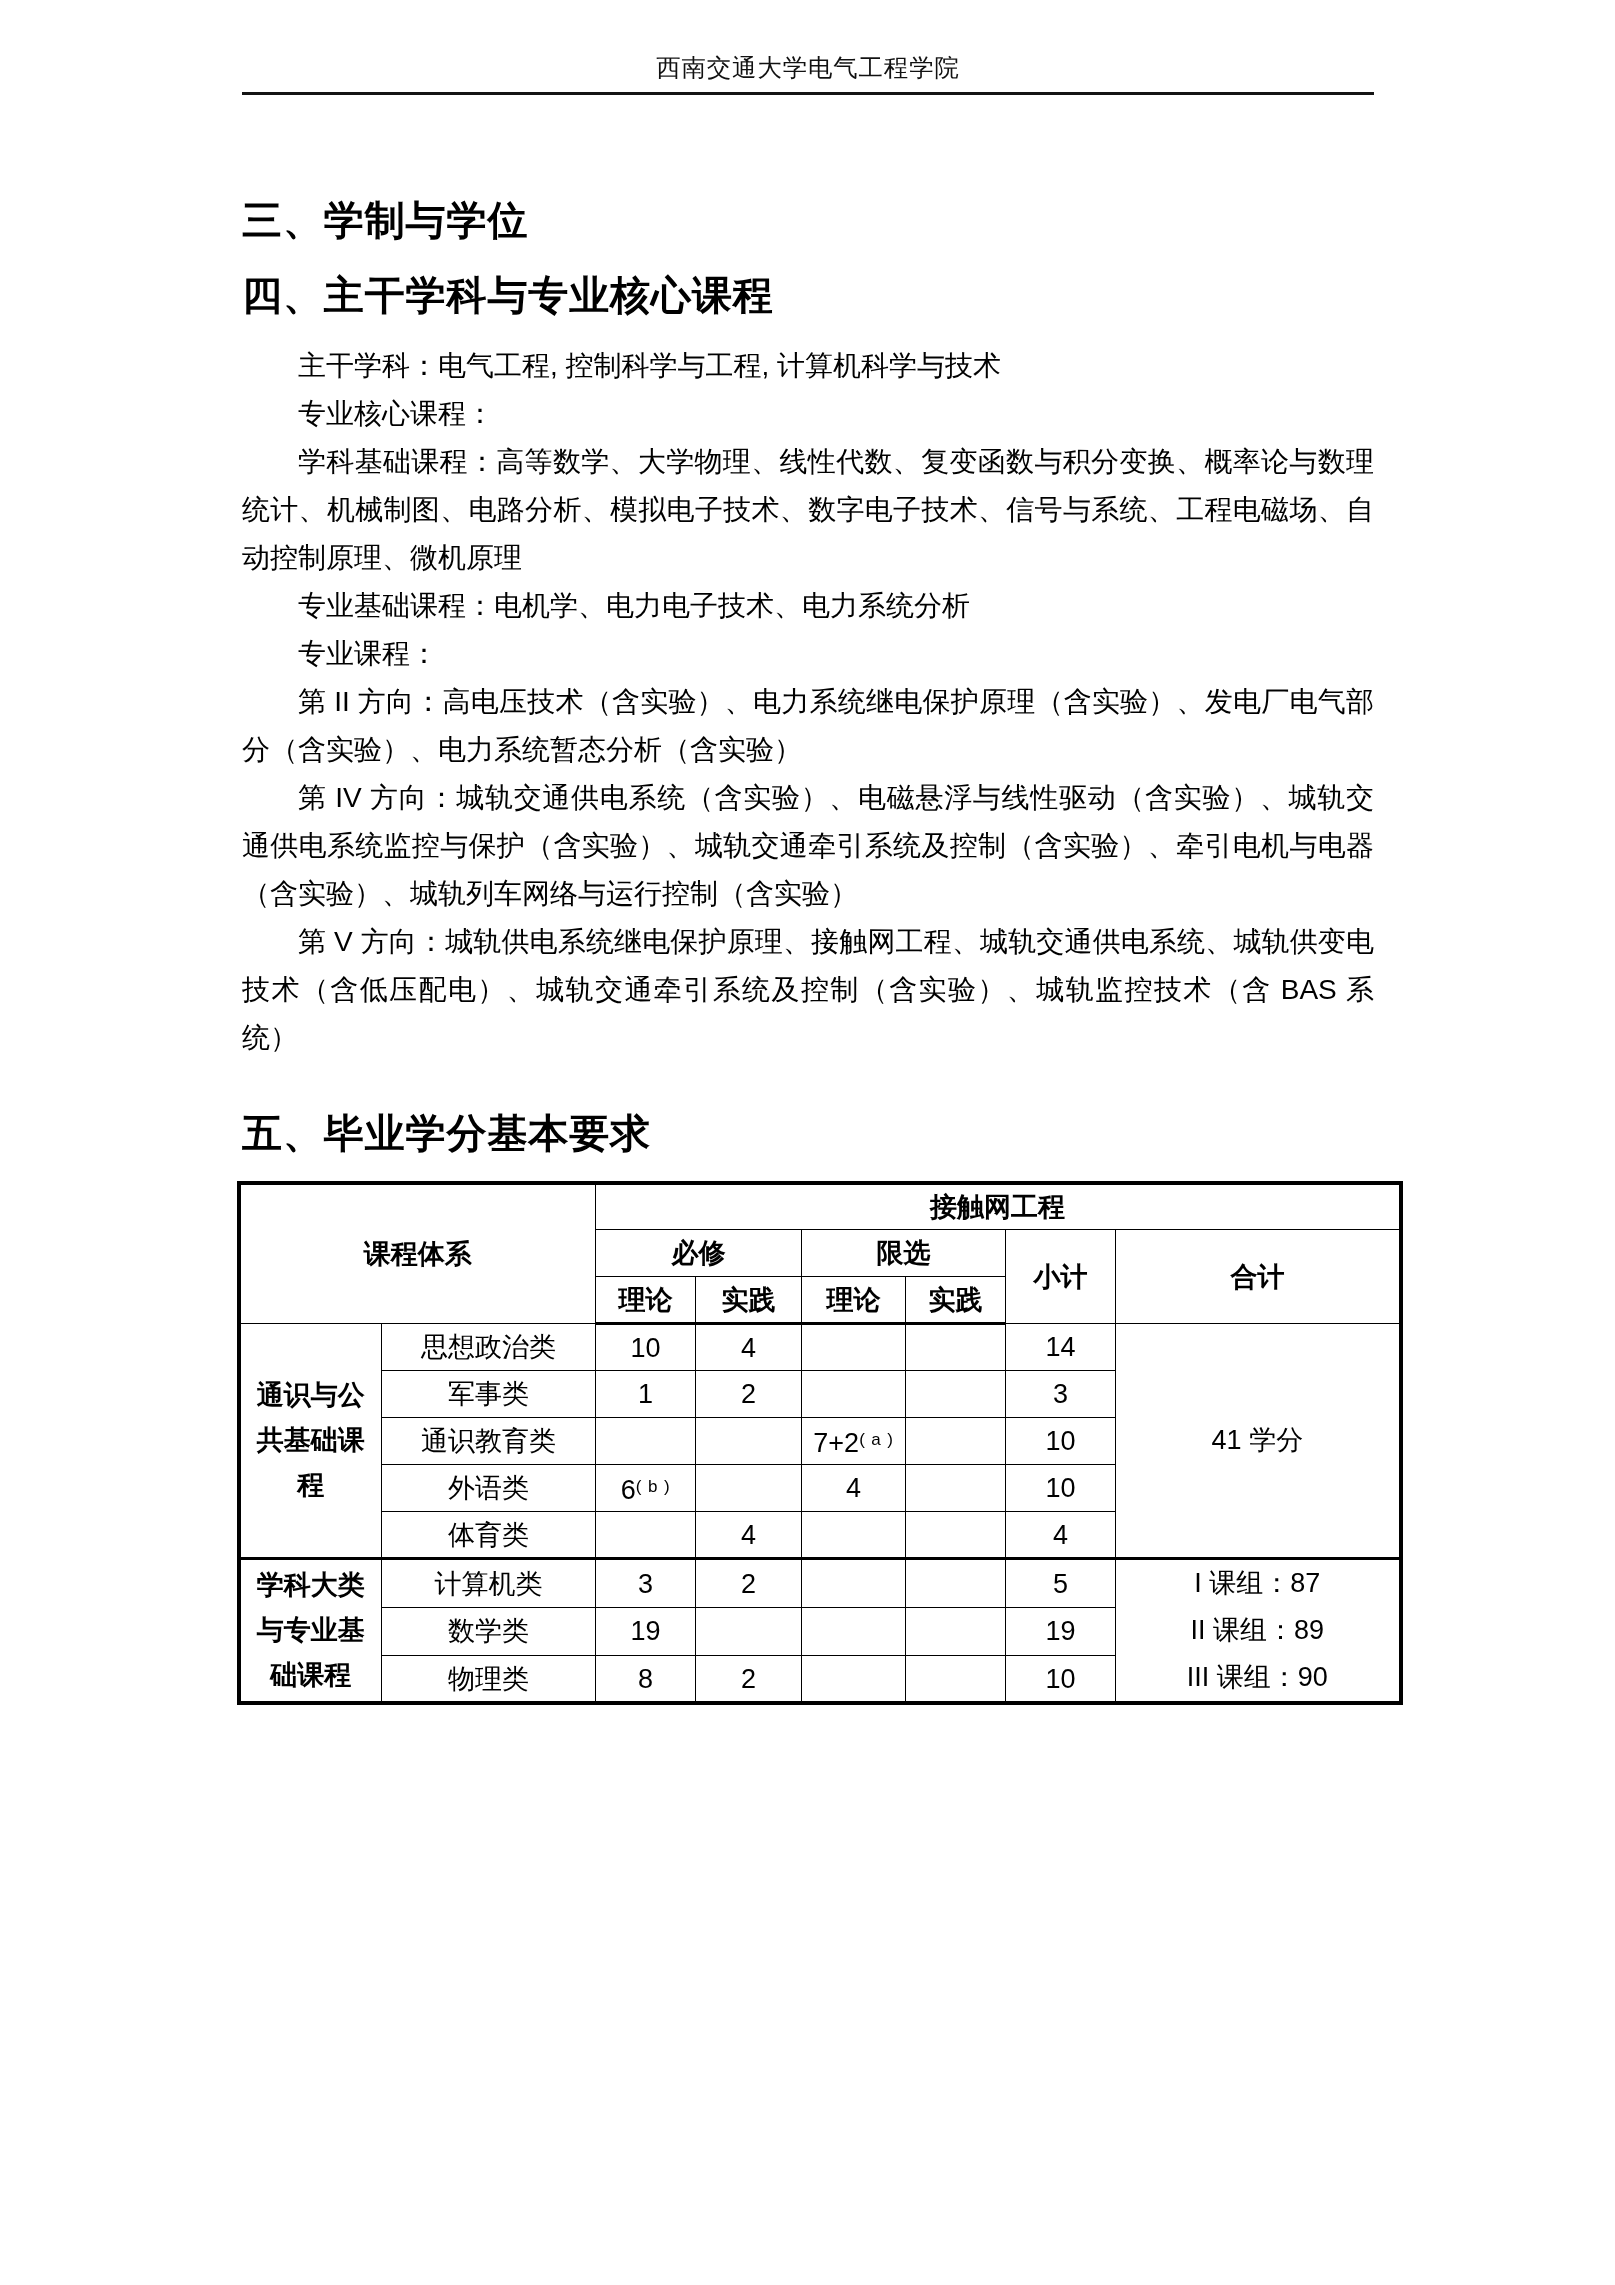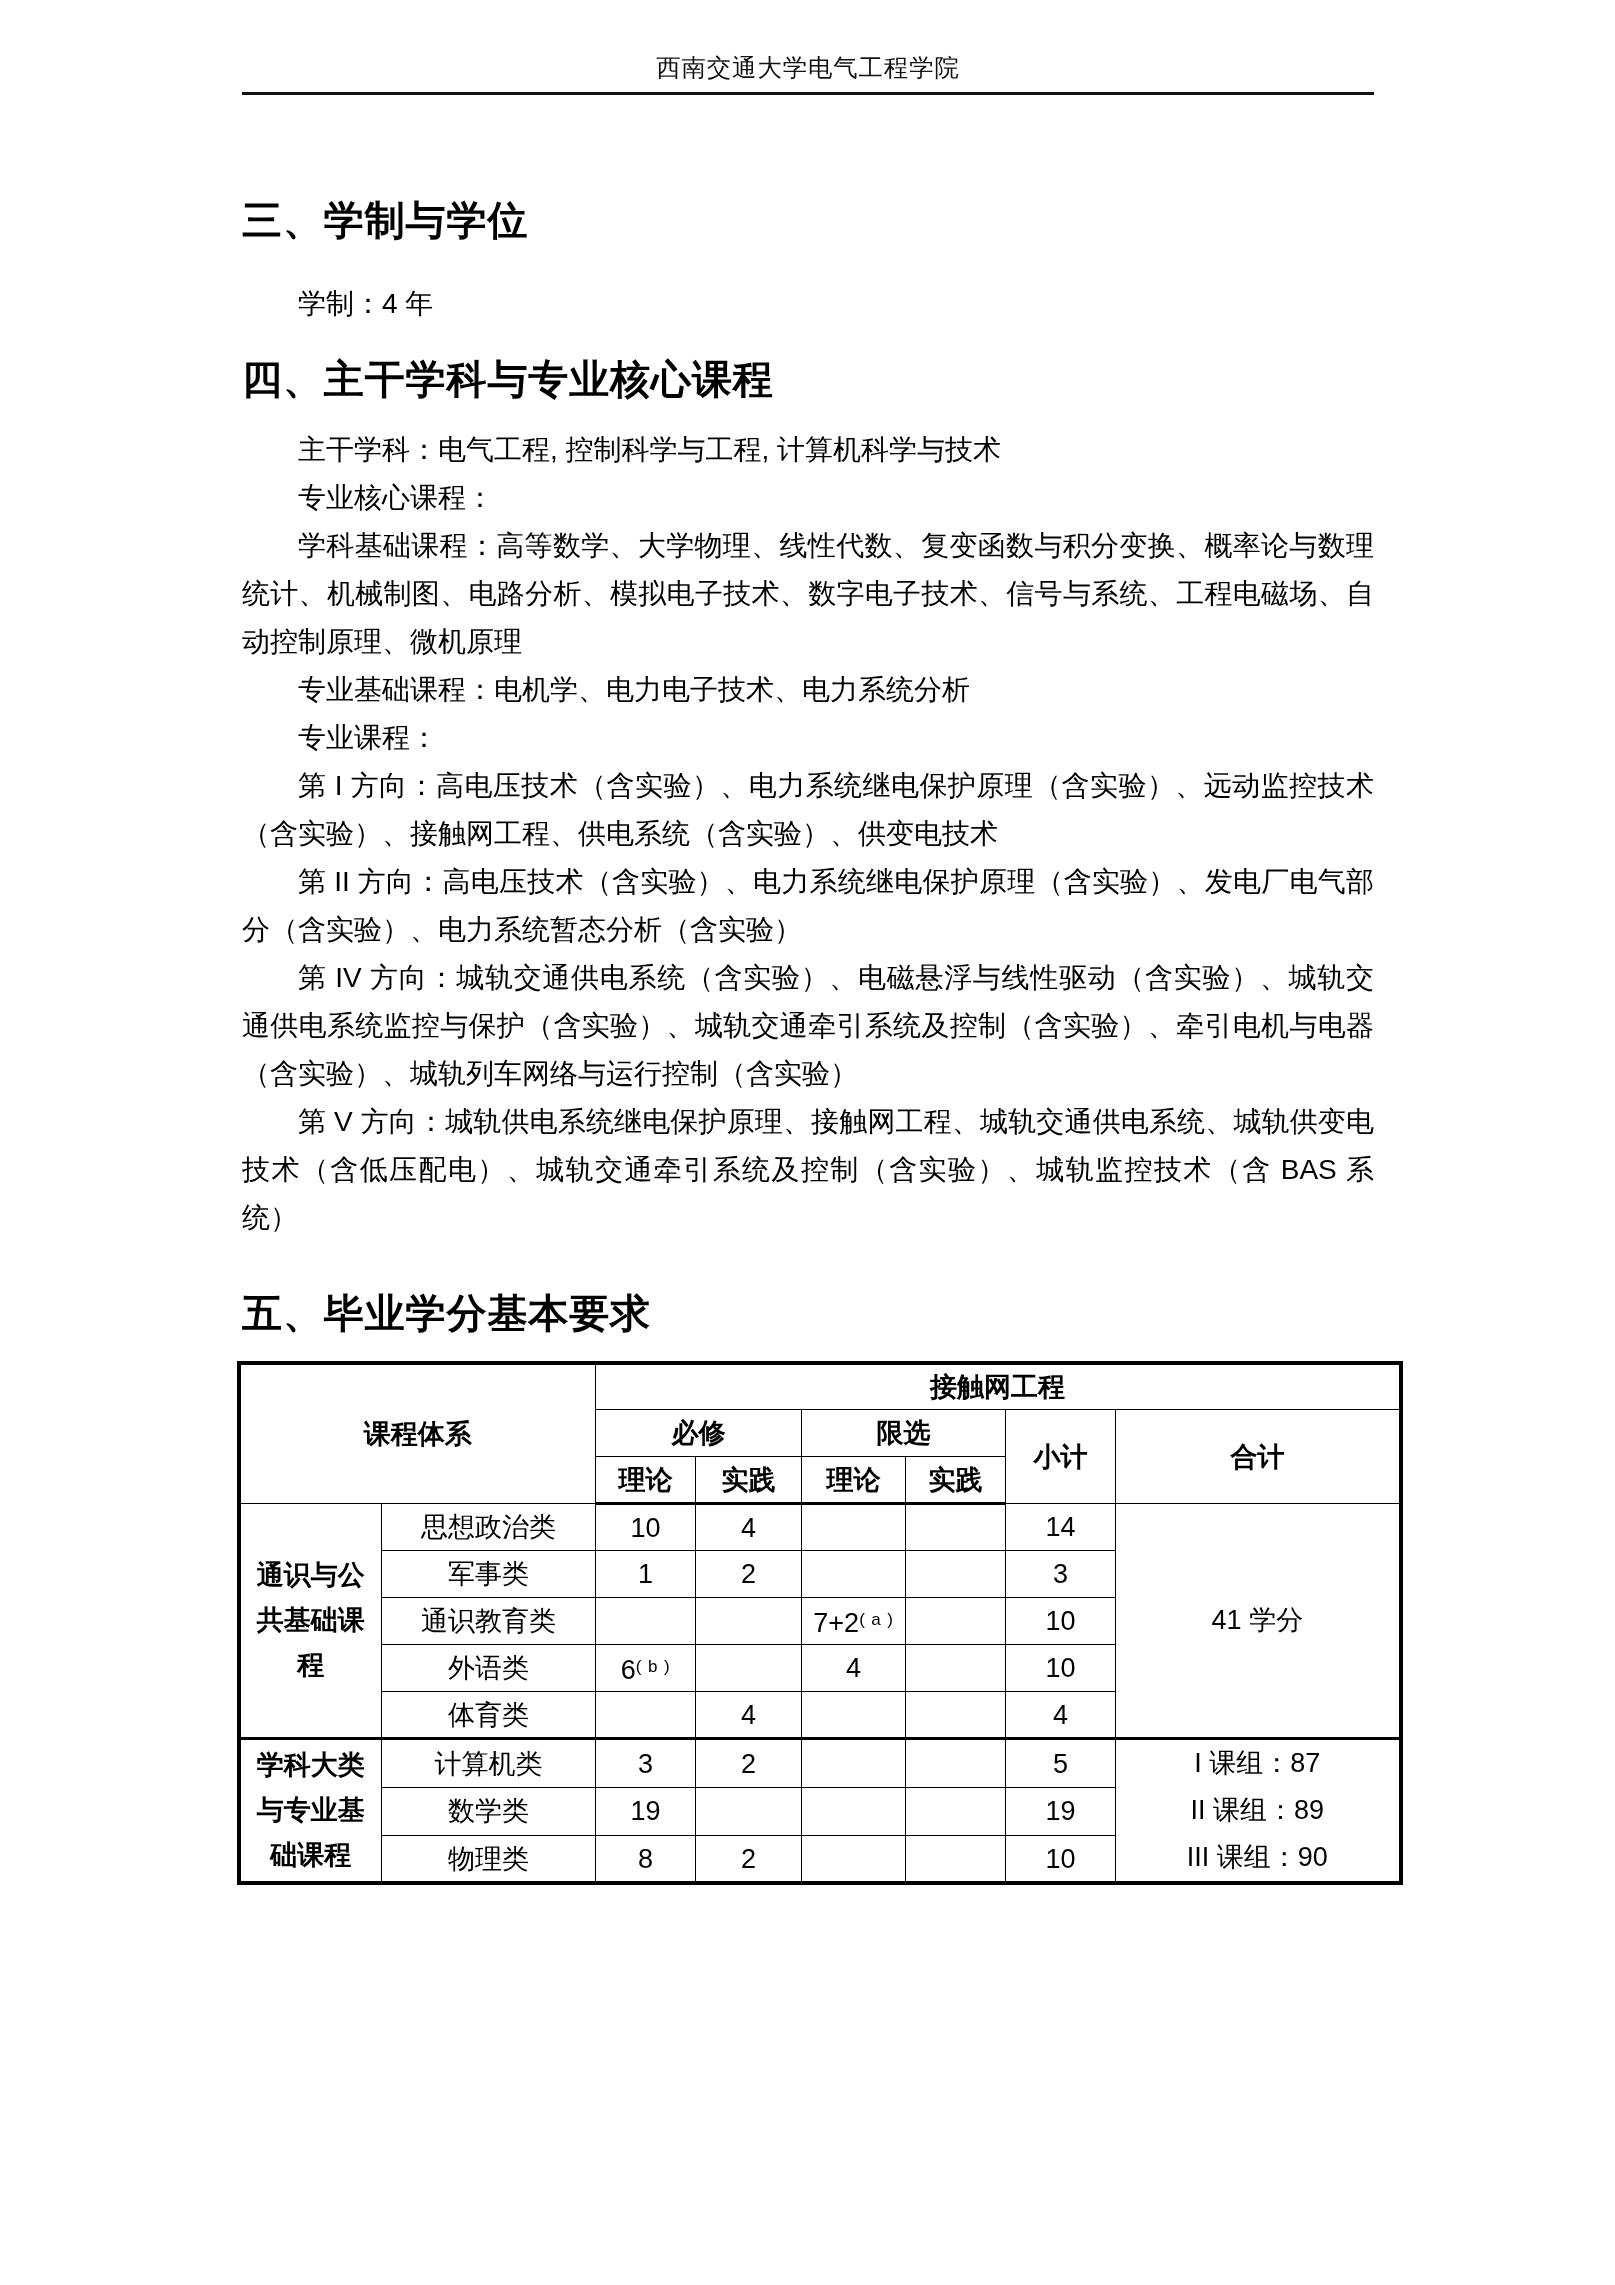--- a/index.html
+++ b/index.html
@@ -88,35 +88,33 @@
 <body>
 
 <div class="page">
 
   <div class="doc-header">
     <span>西南交通大学电气工程学院</span>
   </div>
   <hr class="header-rule">
 
   <h2 class="sec-heading" id="heading-3">三、学制与学位</h2>
-  <p class="body-line indent" id="duration-line">学制：4 年</p>
 
   <h2 class="sec-heading" id="heading-4">四、主干学科与专业核心课程</h2>
 
   <p class="body-para indent" id="main-disciplines"><span class="b">主干学科：</span><span>电气工程, 控制科学与工程, 计算机科学与技术</span></p>
 
   <p class="body-para indent"><span class="b">专业核心课程：</span></p>
 
   <p class="body-para indent">学科基础课程：高等数学、大学物理、线性代数、复变函数与积分变换、概率论与数理统计、机械制图、电路分析、模拟电子技术、数字电子技术、信号与系统、工程电磁场、自动控制原理、微机原理</p>
 
   <p class="body-para indent"><span class="b">专业基础课程：</span><span>电机学、电力电子技术、电力系统分析</span></p>
 
   <p class="body-para indent"><span class="b">专业课程：</span></p>
 
-  <p class="body-para indent">第 I 方向：高电压技术（含实验）、电力系统继电保护原理（含实验）、远动监控技术（含实验）、接触网工程、供电系统（含实验）、供变电技术</p>
   <p class="body-para indent">第 II 方向：高电压技术（含实验）、电力系统继电保护原理（含实验）、发电厂电气部分（含实验）、电力系统暂态分析（含实验）</p>
   <p class="body-para indent">第 IV 方向：城轨交通供电系统（含实验）、电磁悬浮与线性驱动（含实验）、城轨交通供电系统监控与保护（含实验）、城轨交通牵引系统及控制（含实验）、牵引电机与电器（含实验）、城轨列车网络与运行控制（含实验）</p>
   <p class="body-para indent">第 V 方向：城轨供电系统继电保护原理、接触网工程、城轨交通供电系统、城轨供变电技术（含低压配电）、城轨交通牵引系统及控制（含实验）、城轨监控技术（含 BAS 系统）</p>
 
   <h2 class="sec-heading" id="heading-5">五、毕业学分基本要求</h2>
 
   <table class="credits-table">
     <colgroup>
       <col style="width:143px">
       <col style="width:214px">

